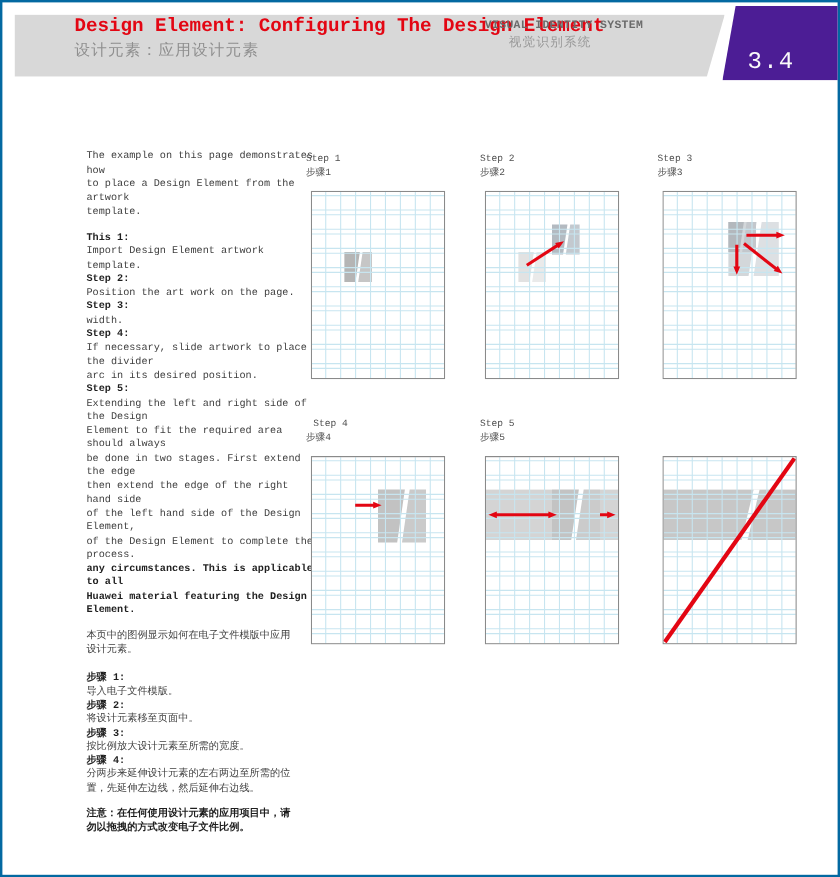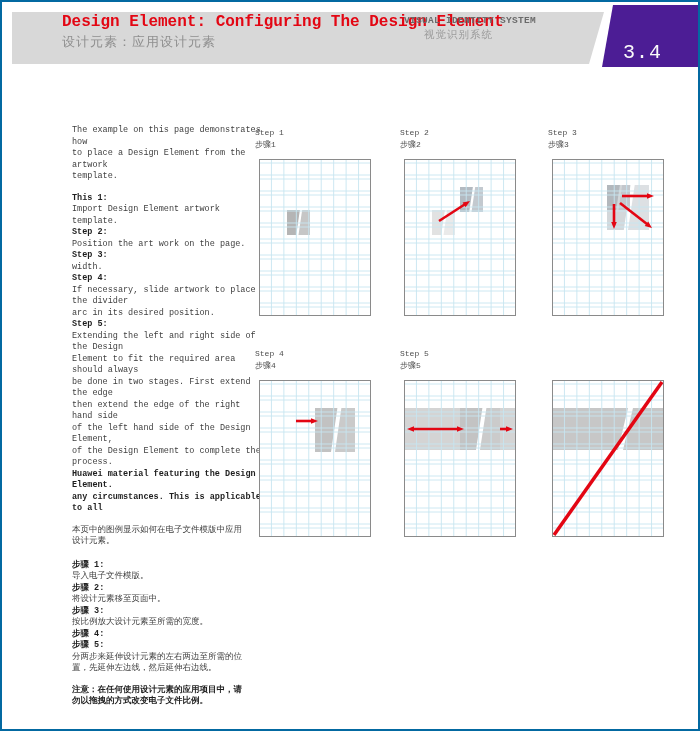--- a/index.html
+++ b/index.html
@@ -44,32 +44,31 @@
       <div class="tl b">Step 4:</div>
       <div class="tl">If necessary, slide artwork to place the divider</div>
       <div class="tl">arc in its desired position.</div>
       <div class="tl b">Step 5:</div>
       <div class="tl">Extending the left and right side of the Design</div>
       <div class="tl">Element to fit the required area should always</div>
       <div class="tl">be done in two stages. First extend the edge</div>
       <div class="tl">then extend the edge of the right hand side</div>
       <div class="tl">of the left hand side of the Design Element,</div>
       <div class="tl">of the Design Element to complete the process.</div>
+      <div class="tl b">any circumstances. This is applicable to all</div>
       <div class="tl b">Huawei material featuring the Design Element.</div>
-      <div class="tl b">any circumstances. This is applicable to all</div>
       <div class="tl" style="margin-top: 10px;">本页中的图例显示如何在电子文件模版中应用</div>
       <div class="tl">设计元素。</div>
       <div class="tl b" style="margin-top: 12px;">步骤 1:</div>
       <div class="tl">导入电子文件模版。</div>
       <div class="tl b">步骤 2:</div>
       <div class="tl">将设计元素移至页面中。</div>
       <div class="tl b">步骤 3:</div>
       <div class="tl">按比例放大设计元素至所需的宽度。</div>
       <div class="tl b">步骤 4:</div>
-      <div class="tl b">步骤 5:</div>
       <div class="tl">分两步来延伸设计元素的左右两边至所需的位</div>
       <div class="tl">置，先延伸左边线，然后延伸右边线。</div>
       <div class="tl b" style="margin-top: 10px;">注意：在任何使用设计元素的应用项目中，请</div>
       <div class="tl b">勿以拖拽的方式改变电子文件比例。</div>
     </div>
   <div id="diagrams">
       <div class="steplabel" style="left: 253px; top: 126px;">Step 1</div>
       <div class="steplabel" style="left: 253px; top: 138px;">步骤1</div>
       <svg width="112" height="157" viewBox="0 0 112 157" style="position:absolute;left:257px;top:157px;">
         <rect x="0" y="0" width="112" height="157" fill="#ffffff"></rect>
@@ -179,21 +178,21 @@
         <line x1="1" y1="144" x2="111" y2="144" stroke="#c7e5f0" stroke-width="0.9"></line>
         <line x1="1" y1="148" x2="111" y2="148" stroke="#c7e5f0" stroke-width="0.9"></line>
         <line x1="70" y1="37" x2="96" y2="37" stroke="#e30613" stroke-width="2.6"></line>
         <polygon points="102,37 95,39.8 95,34.2" fill="#e30613"></polygon>
         <line x1="62" y1="45" x2="62" y2="64" stroke="#e30613" stroke-width="2.6"></line>
         <polygon points="62,70 59.2,63 64.8,63" fill="#e30613"></polygon>
         <line x1="68" y1="44" x2="95.27185375765262" y2="65.30613574816611" stroke="#e30613" stroke-width="2.6"></line>
         <polygon points="100,69 92.76002606640557,66.89695995262258 96.20763270145054,62.48402345976502" fill="#e30613"></polygon>
         <rect x="0.5" y="0.5" width="111" height="156" fill="none" stroke="#8a8a8a" stroke-width="1"></rect>
       </svg>
-      <div class="steplabel" style="left: 253px; top: 347px; text-align: center;">Step 4</div>
+      <div class="steplabel" style="left: 259px; top: 347px; text-align: center;">Step 4</div>
       <div class="steplabel" style="left: 253px; top: 359px;">步骤4</div>
       <svg width="112" height="157" viewBox="0 0 112 157" style="position:absolute;left:257px;top:378px;">
         <rect x="0" y="0" width="112" height="157" fill="#ffffff"></rect>
         <polygon points="56,28 78.4,28 72,72 56,72" fill="#c2c2c2"></polygon>
         <polygon points="82.4,28 96,28 96,72 76,72" fill="#cacaca"></polygon>
         <line x1="12.444444444444445" y1="1" x2="12.444444444444445" y2="156" stroke="#c7e5f0" stroke-width="0.9"></line>
         <line x1="24.88888888888889" y1="1" x2="24.88888888888889" y2="156" stroke="#c7e5f0" stroke-width="0.9"></line>
         <line x1="37.333333333333336" y1="1" x2="37.333333333333336" y2="156" stroke="#c7e5f0" stroke-width="0.9"></line>
         <line x1="49.77777777777778" y1="1" x2="49.77777777777778" y2="156" stroke="#c7e5f0" stroke-width="0.9"></line>
         <line x1="62.22222222222222" y1="1" x2="62.22222222222222" y2="156" stroke="#c7e5f0" stroke-width="0.9"></line>

